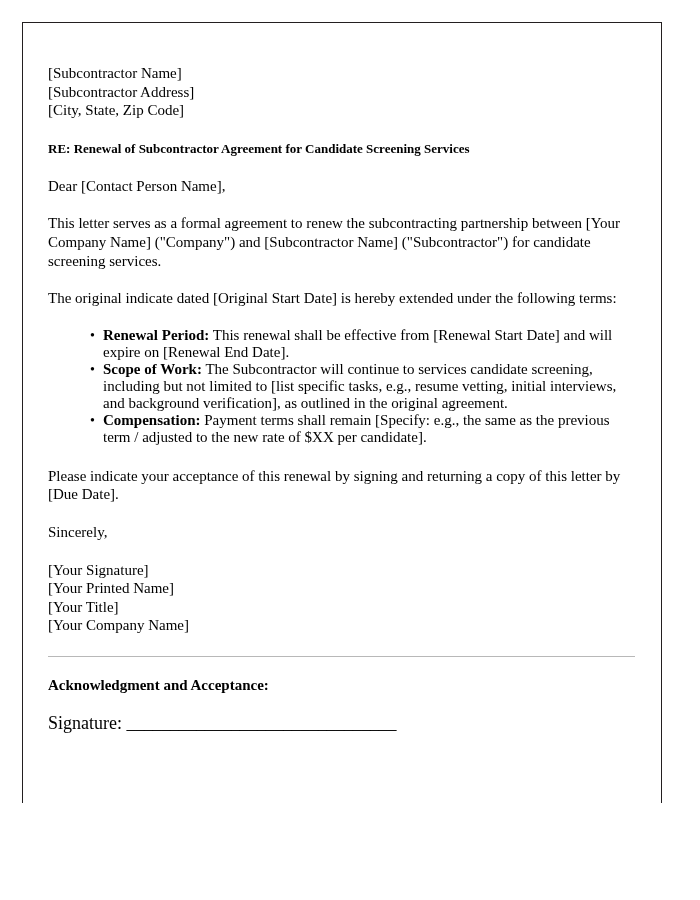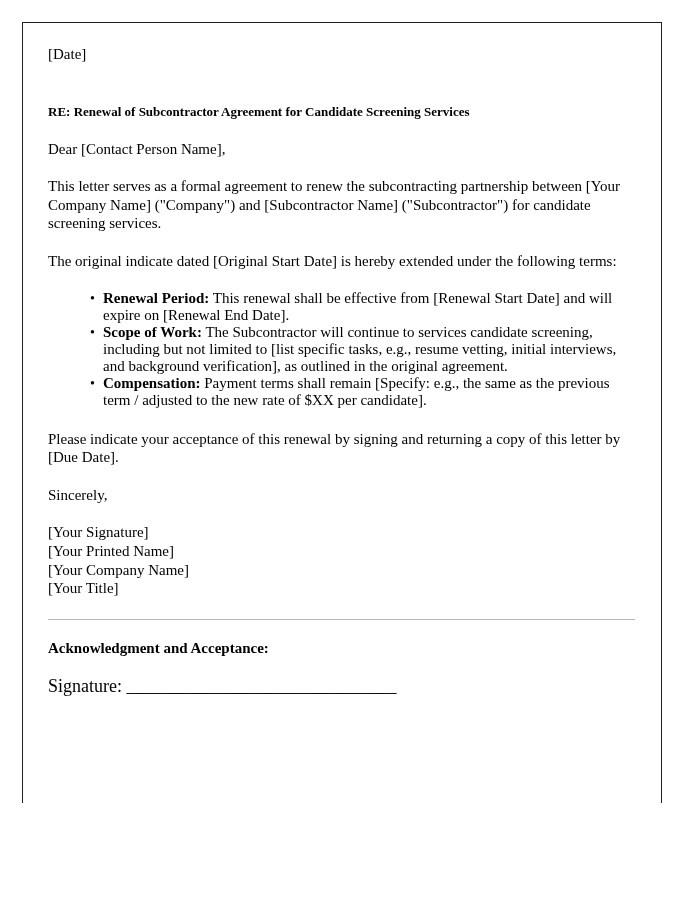--- a/index.html
+++ b/index.html
@@ -107,24 +107,28 @@
   .sig-underline {
     letter-spacing: -0.3px;
   }
 </style>
 </head>
 <body>
 
 <div class="page">
   <div class="page-inner doc-text">
 
-    <div class="block">[Date]</div>
 
     <div class="spacer-md"></div>
 
+    <div class="block">
+      <span class="addr-line">[Subcontractor Name]</span><br>
+      <span class="addr-line">[Subcontractor Address]</span><br>
+      <span class="addr-line">[City, State, Zip Code]</span>
+    </div>
 
     <div class="spacer-md"></div>
 
     <div class="re-heading">RE: Renewal of Subcontractor Agreement for Candidate Screening Services</div>
 
     <div class="spacer-md"></div>
 
     <div class="para">Dear [Contact Person Name],</div>
 
     <div class="spacer-md"></div>
@@ -149,22 +153,22 @@
 
     <div class="spacer-md"></div>
 
     <div class="para">Sincerely,</div>
 
     <div class="spacer-md"></div>
 
     <div class="block sig-lines">
       <span class="addr-line">[Your Signature]</span>
       <span class="addr-line">[Your Printed Name]</span>
+      <span class="addr-line">[Your Title]</span>
       <span class="addr-line">[Your Company Name]</span>
-      <span class="addr-line">[Your Title]</span>
     </div>
 
     <div class="spacer-lg"></div>
 
     <hr class="rule">
 
     <div class="spacer-md"></div>
 
     <div class="ack-heading">Acknowledgment and Acceptance:</div>
 

